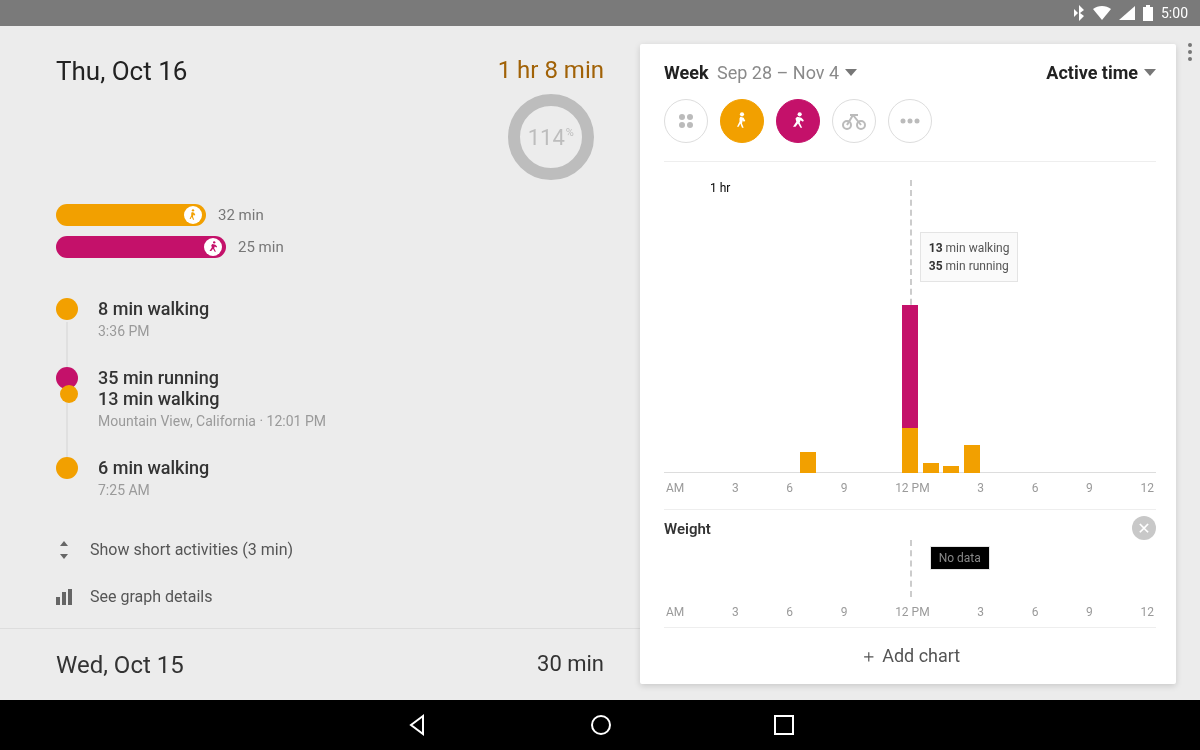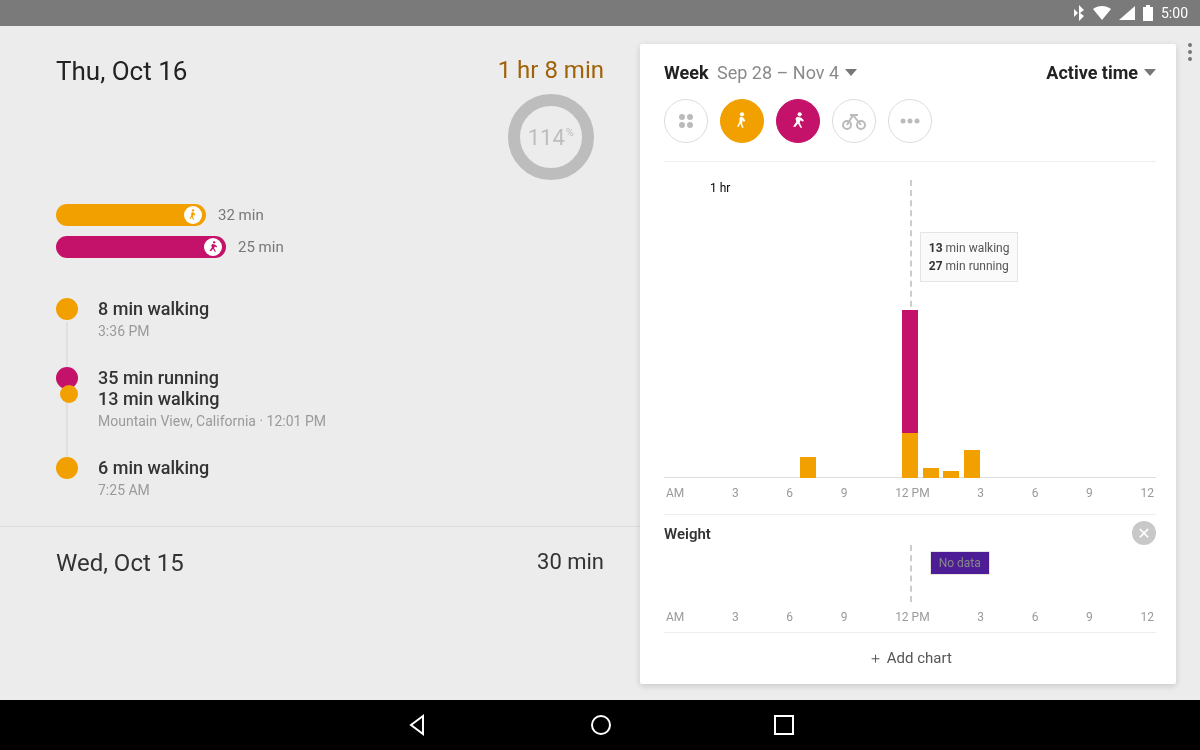--- a/index.html
+++ b/index.html
@@ -58,22 +58,22 @@
   .grid{ position:absolute; left:0; right:0; top:18px; bottom:36px; border-bottom:1px solid #ddd;}
   .cursorline{ position:absolute; top:18px; bottom:36px; border-left:2px dashed #ccc;}
   .xaxis{ position:absolute; left:0; right:0; bottom:14px; display:flex; justify-content:space-between; color:#9a9a9a; font-size:12px; padding:0 2px;}
   .bar-col{ position:absolute; bottom:36px; width:16px; transform:translateX(-50%);}
   .seg{ width:100%;}
   .tip{ position:absolute; background:#fafafa; border:1px solid #e4e4e4; padding:6px 8px; font-size:12px; color:#555; line-height:1.5;}
   .tip b{ color:#333;}
   .wsec{ border-top:1px solid #eee; padding-top:10px; position:relative; height:118px;}
   .wtitle{ font-weight:600; color:#333; font-size:15px;}
   .xbtn{ position:absolute; right:0; top:6px; width:24px; height:24px; border-radius:50%; background:#c8c8c8; color:#fff; display:flex; align-items:center; justify-content:center; font-size:16px; cursor:pointer;}
-  .nodata{ position:absolute; background:#4c1d95; border:1px solid #e5e5e5; padding:4px 8px; font-size:12px; color:#888;}
-  .addchart{ border-top:1px solid #eee; text-align:center; padding:16px 0; color:#555; font-size:15px; cursor:pointer;}
+  .nodata{ position:absolute; background:#000000; border:1px solid #e5e5e5; padding:4px 8px; font-size:12px; color:#888;}
+  .addchart{ border-top:1px solid #eee; text-align:center; padding:16px 0; color:#555; font-size:18px; cursor:pointer;}
   .overflow{ position:absolute; top:4px; right:-2px; padding:10px; cursor:pointer; color:#888; font-size:20px; letter-spacing:0;}
   .overflow span{ display:block; width:4px; height:4px; background:#777; border-radius:50%; margin:3px 0;}
   
   .navbar{ height:50px; background:#000; display:flex; align-items:center; justify-content:center; gap:160px;}
   .navbar svg{ stroke:#fff; fill:none; stroke-width:2;}
   
   .walk-svg,.run-svg{ width:14px; height:14px;}
 </style>
 </head>
 <body>
@@ -149,20 +149,36 @@
         <div class="tl-sub">Mountain View, California · 12:01 PM</div>
       </div>
 
       <div class="tl-item">
         <div class="dot orange" style="top:0"></div>
         <div class="tl-title">6 min walking</div>
         <div class="tl-sub">7:25 AM</div>
       </div>
     </div>
 
+    <div class="actions">
+      <div class="action-row">
+        <svg width="16" height="18" viewBox="0 0 16 18">
+            <path fill="#666" d="M8 0l4 5H4zM8 18l-4-5h8z"></path>
+          </svg>
+        <span>Show short activities (3 min)</span>
+      </div>
+      <div class="action-row">
+        <svg width="16" height="16" viewBox="0 0 16 16">
+            <rect x="0" y="8" width="4" height="8"></rect>
+            <rect x="6" y="3" width="4" height="13"></rect>
+            <rect x="12" y="0" width="4" height="16"></rect>
+          </svg>
+        <span>See graph details</span>
+      </div>
+    </div>
 
     <hr class="divider">
     <div class="prev-day">
       <div class="prev-title">Wed, Oct 15</div>
       <div class="prev-total">30 min</div>
     </div>
   </div>
 
   <div class="right">
     <div class="overflow">
@@ -245,21 +261,21 @@
           </div>
           <div class="bar-col" style="left: 54.1667%;">
             <div class="seg" style="height: 10.5px; background: rgb(242, 160, 0);"></div>
           </div>
           <div class="bar-col" style="left: 58.3333%;">
             <div class="seg" style="height: 7px; background: rgb(242, 160, 0);"></div>
           </div>
           <div class="bar-col" style="left: 62.5%;">
             <div class="seg" style="height: 28px; background: rgb(242, 160, 0);"></div>
           </div>
-          <div class="tip" style="left: 52%; top: 70px;"><b>13</b> min walking<br><b>27</b> min running</div>
+          <div class="tip" style="left: 52%; top: 70px;"><b>13</b> min walking<br><b>35</b> min running</div>
         </div>
 
       <div class="wsec">
         <div class="wtitle">Weight</div>
         <div class="xbtn">✕</div>
         <div class="cursorline" style="left:50%;top:30px;bottom:30px"></div>
         <div class="nodata" style="left:54%;top:36px"><span>No data</span></div>
         <div class="xaxis" id="xaxis-weight" style="bottom:8px">
             <span>AM</span>
             <span>3</span>

